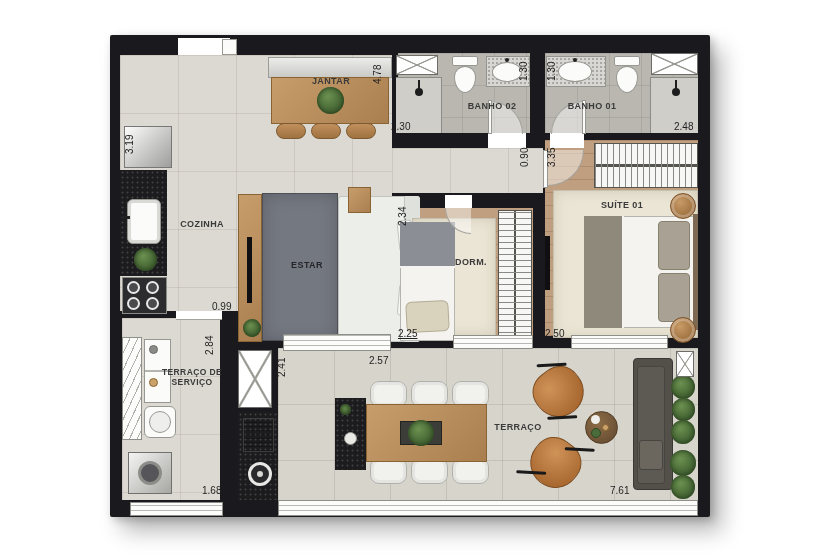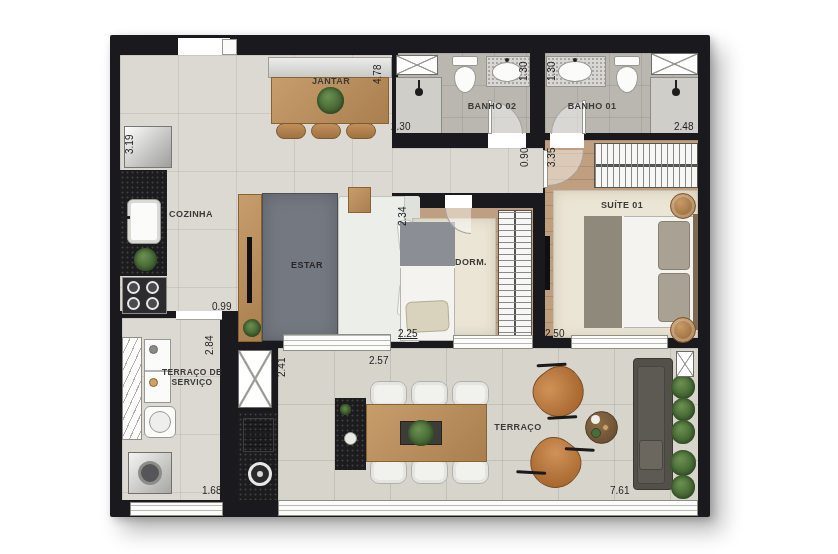--- a/index.html
+++ b/index.html
@@ -66,21 +66,21 @@
   <div class="abs" style="left:124px;top:126px;width:48px;height:42px;background:linear-gradient(135deg,#fdfdfd 0%,#c7c7c5 55%,#9e9e9c 100%);border:1px solid #77777:;border:1px solid #777;"></div>
   <div class="abs granite" style="left:120px;top:170px;width:47px;height:106px;"></div>
   <div class="abs whitefix" style="left:127px;top:199px;width:34px;height:45px;border-radius:6px;box-shadow:inset 0 0 0 3px #d9d9d6;"></div>
   <div class="abs" style="left:122px;top:216px;width:8px;height:3px;background:#222;"></div>
   <div class="abs bush" style="left:134px;top:248px;width:23px;height:23px;"></div>
   <div class="abs" style="left:122px;top:277px;width:45px;height:37px;background:#2c2c2f;border:1px solid #8b8b88;"></div>
   <div class="abs" style="left:127px;top:281px;width:13px;height:13px;border-radius:50%;border:2px solid #e8e8e6;background:#4a4a4d;"></div>
   <div class="abs" style="left:146px;top:281px;width:13px;height:13px;border-radius:50%;border:2px solid #e8e8e6;background:#4a4a4d;"></div>
   <div class="abs" style="left:127px;top:297px;width:13px;height:13px;border-radius:50%;border:2px solid #e8e8e6;background:#4a4a4d;"></div>
   <div class="abs" style="left:146px;top:297px;width:13px;height:13px;border-radius:50%;border:2px solid #e8e8e6;background:#4a4a4d;"></div>
-  <div class="abs rlabel" style="left:158px;top:209px;width:66px;">COZINHA</div>
+  <div class="abs rlabel" style="left:158px;top:219px;width:66px;text-align:right;">COZINHA</div>
   <div class="abs" style="left:176px;top:311px;width:46px;height:9px;background:#fff;border-bottom:1px solid #a3a39d;"></div>
 
   <div class="abs winband-v" style="left:122px;top:337px;width:20px;height:103px;"></div>
   <div class="abs whitefix" style="left:144px;top:339px;width:27px;height:64px;background-image:linear-gradient(transparent 48%,#b5b5b0 48% 52%,transparent 52%);"></div>
   <div class="abs" style="left:149px;top:345px;width:9px;height:9px;border-radius:50%;background:#8a8a86;border:1px solid #6b6b67;"></div>
   <div class="abs" style="left:149px;top:378px;width:9px;height:9px;border-radius:50%;background:#c9residual;background:#c9a36a;border:1px solid #8a6334;"></div>
   <div class="abs whitefix" style="left:144px;top:406px;width:32px;height:32px;border-radius:6px;"></div>
   <div class="abs" style="left:149px;top:411px;width:22px;height:22px;border-radius:50%;border:1px solid #9a9a95;background:#eeeeec;"></div>
   <div class="abs" style="left:128px;top:452px;width:44px;height:42px;background:linear-gradient(135deg,#f4f4f2,#a7a7a4);border:1px solid #70706c;"></div>
   <div class="abs" style="left:138px;top:461px;width:24px;height:24px;border-radius:50%;border:3px solid #8c8c88;background:#56565a;"></div>

